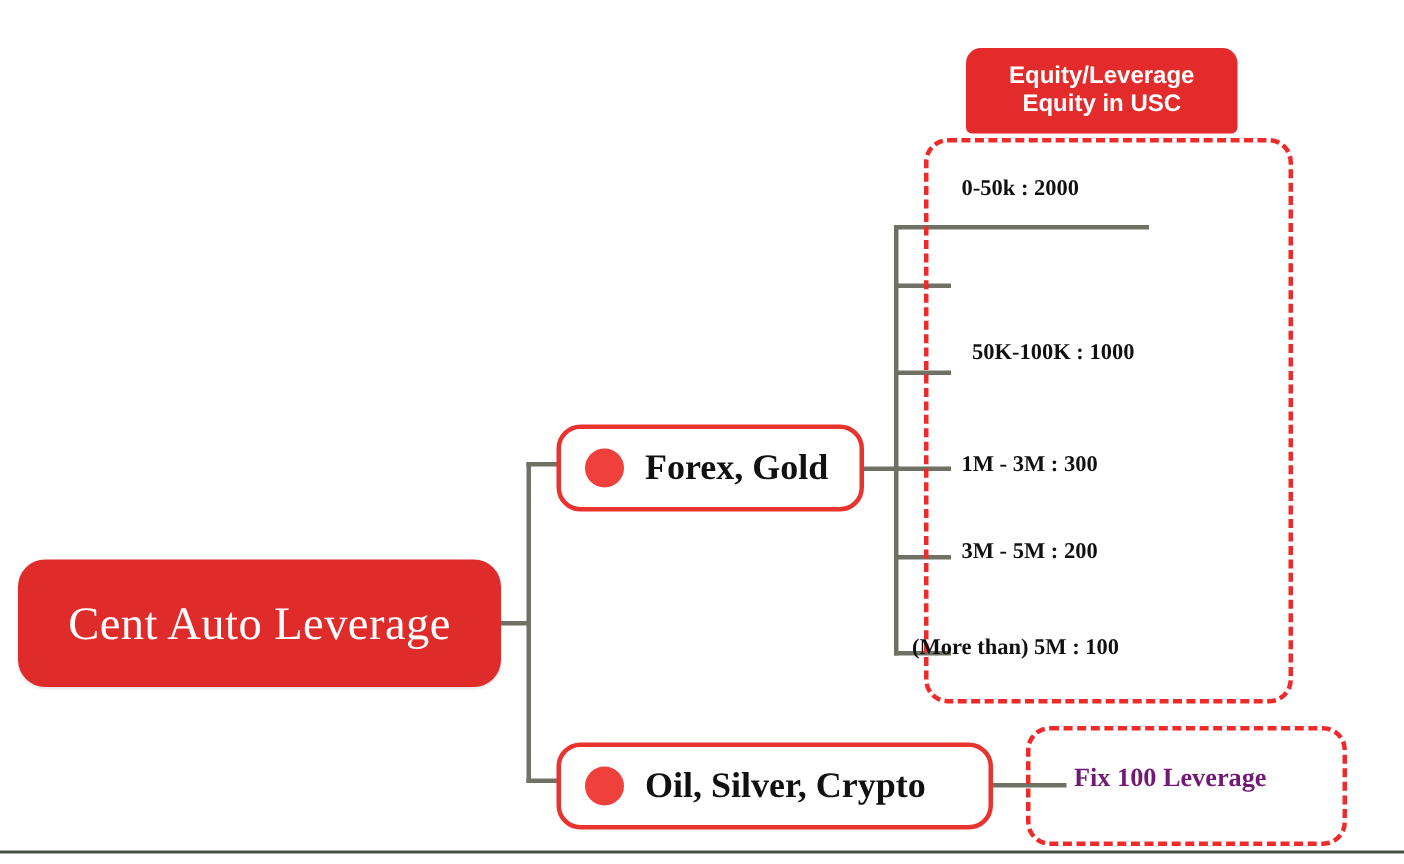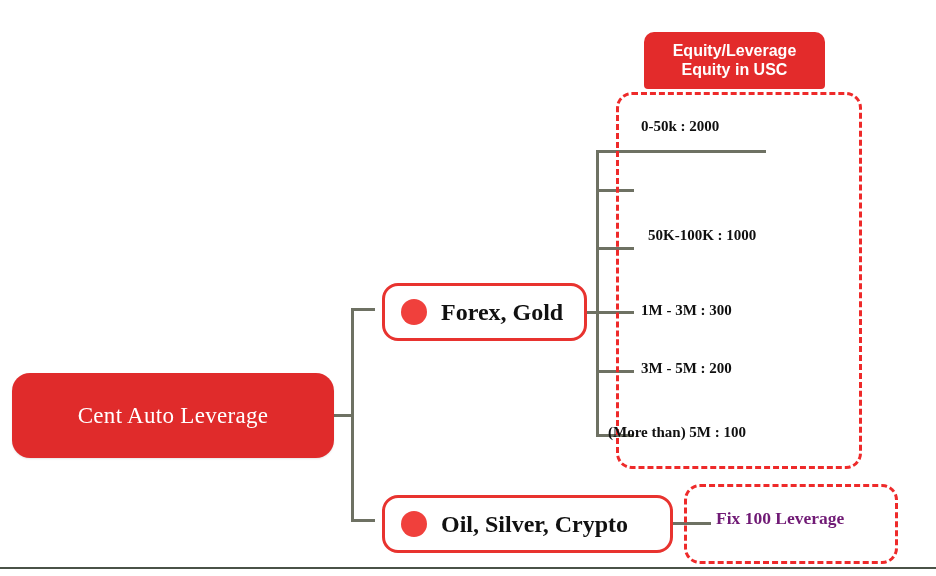--- a/index.html
+++ b/index.html
@@ -35,38 +35,37 @@
     height: 85px;
     background: #E02B2B;
     border-radius: 18px;
     display: flex;
     align-items: center;
     justify-content: center;
     box-shadow: 0 1px 2px rgba(0,0,0,0.10);
   }
   #root-node .label {
     color: #ffffff;
-    font-size: 23px;
+    font-size: 31px;
     font-weight: 400;
     letter-spacing: 0.3px;
     white-space: nowrap;
     font-family: "Liberation Serif", serif;
   }
 
   
   .branch-pill {
     position: absolute;
     background: #ffffff;
     border: 3px solid #E8332F;
     border-radius: 16px;
     display: flex;
     align-items: center;
     padding: 0 16px;
     box-sizing: border-box;
-    margin-left: 11px;
   }
   .branch-pill .bullet {
     width: 26px;
     height: 26px;
     border-radius: 50%;
     background: #F0403C;
     flex: 0 0 auto;
     margin-right: 14px;
   }
   .branch-pill .label {

